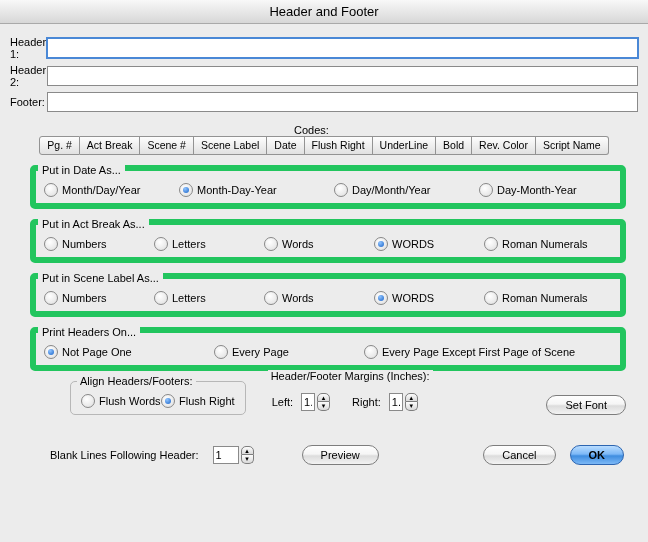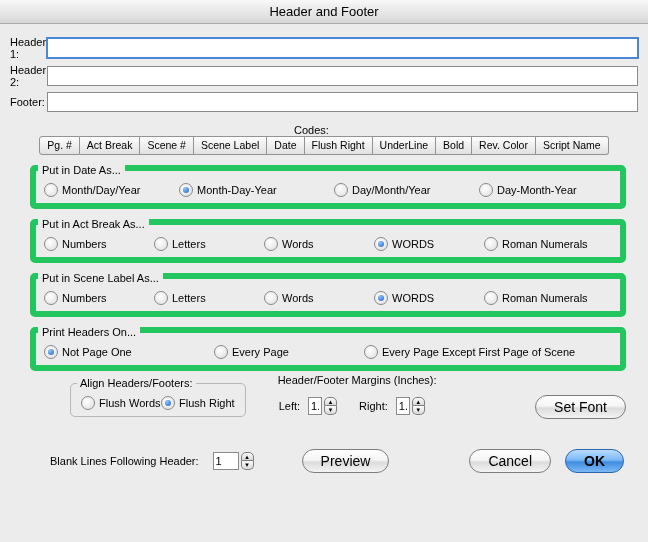--- a/index.html
+++ b/index.html
@@ -86,21 +86,21 @@
     border: 1px solid #888;
     background: radial-gradient(circle at 40% 35%, #fff, #ddd);
     display: inline-flex; align-items: center; justify-content: center;
     flex: none;
   }
   .aqua-radio.sel::after {
     content: "";
     width: 6px; height: 6px; border-radius: 50%;
     background: radial-gradient(circle at 35% 30%, #8fc4ff, #1a63c8);
   }
-  .lower { display: flex; align-items: center; margin: 4px 12px 0 60px; gap: 33px; }
+  .lower { display: flex; align-items: flex-start; margin: 4px 12px 0 60px; gap: 26px; }
   .alignbox {
     border: 1px solid #b7b7b7; border-radius: 5px;
     padding: 4px 10px 6px 10px; position: relative;
     background: #ececec;
   }
   .alignbox .lbl, .marginsbox-lbl { position: relative; top: -11px; left: -4px; background: #ececec; padding: 0 3px; display: inline-block; margin-bottom: -6px; }
   .marginsbox { }
   .marginsrow { display: flex; align-items: center; gap: 8px; }
   .spin {
     display: inline-flex; align-items: center;
@@ -118,21 +118,21 @@
     width: 13px; height: 9px; border: 1px solid #7e7e7e;
     background: linear-gradient(#fcfcfc, #d9d9d9);
     font-size: 7px; line-height: 7px; text-align: center;
   }
   .spinbtns span:first-child { border-radius: 5px 5px 0 0; }
   .spinbtns span:last-child { border-top: none; border-radius: 0 0 5px 5px; }
   .aqua-btn {
     border: 1px solid #7d7d7d;
     border-radius: 12px;
     padding: 3px 18px;
-    font-size: 14px;
+    font-size: 11px;
     background: linear-gradient(#fefefe 0%, #f5f5f5 45%, #dcdcdc 55%, #f3f3f3 100%);
     cursor: default;
     white-space: nowrap;
   }
   .aqua-btn.default {
     background: linear-gradient(#b9ddff 0%, #7db8f7 45%, #3f8de0 55%, #7cb8f6 100%);
     border-color: #2d65b0;
     color: #000;
     font-weight: bold;
   }

